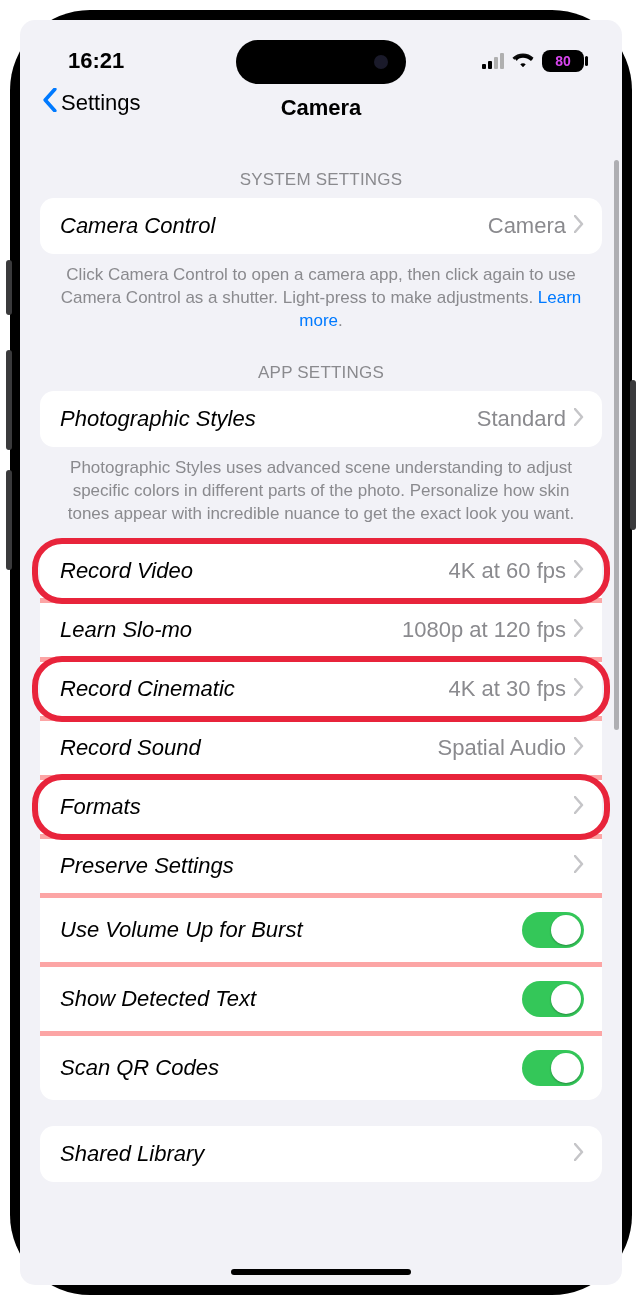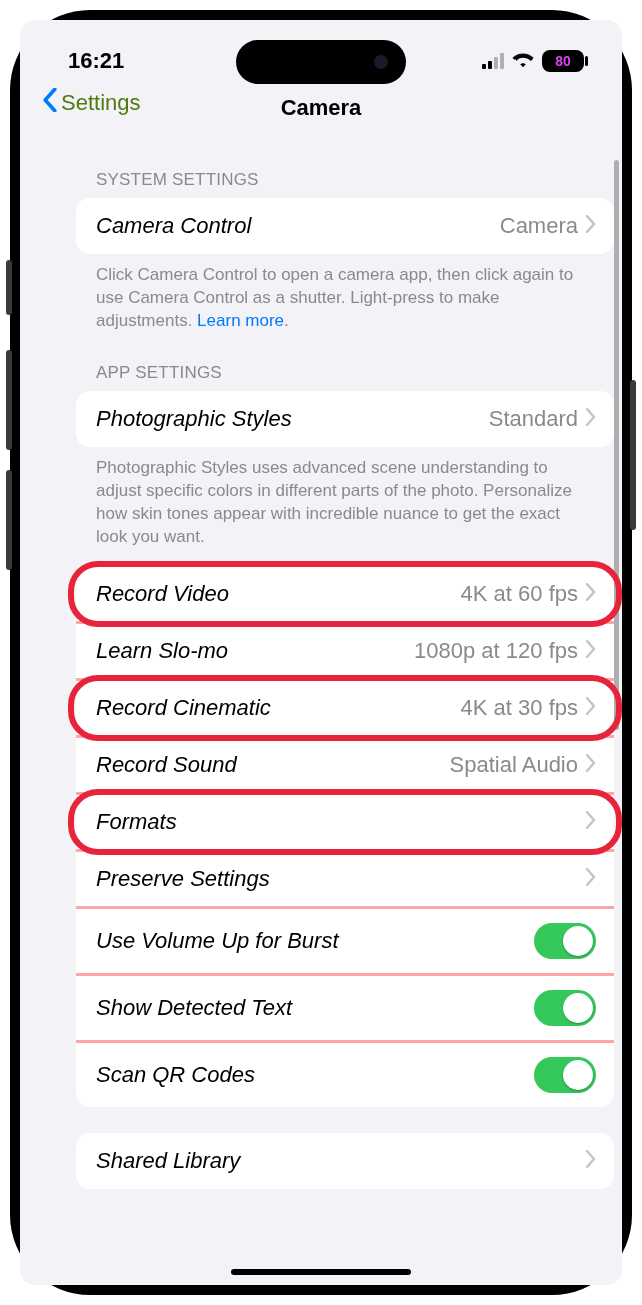--- a/index.html
+++ b/index.html
@@ -23,20 +23,21 @@
   .side-left-2 { left:-4px; top:340px; width:6px; height:100px; }
   .side-left-3 { left:-4px; top:460px; width:6px; height:100px; }
   .side-right  { right:-4px; top:370px; width:6px; height:150px; }
   .screen {
     width: 100%;
     height: 100%;
     background: #f2f2f7;
     border-radius: 15px;
     overflow: hidden;
     position: relative;
+    text-align: center;
   }
   
   .island {
     position:absolute;
     top:20px; left:50%;
     transform:translateX(-50%);
     width:170px; height:44px;
     background:#000;
     border-radius:26px;
     z-index:30;
@@ -74,45 +75,44 @@
   .batt::after{content:"";position:absolute;right:-4px;top:6px;width:3px;height:10px;background:#000;border-radius:2px}
   
   .nav{
     height:54px; position:relative;
     display:flex;align-items:center;justify-content:center;
     padding:0 20px 6px;
   }
   .back{
     position:absolute; left:22px; top:4px;
     display:flex;align-items:center;gap:3px;
-    color:#4d7c0f;font-size:22px;
+    color:#000000;font-size:22px;
   }
   .back svg{width:16px;height:24px}
   .nav-title{font-size:22px;font-weight:600}
   
   .content{
     height:calc(100% - 64px - 54px);
     overflow-y:auto;
-    padding: 20px 8px 40px;
-    margin-left: 48px;
+    padding: 20px 20px 40px;
   }
   .sect-hdr{
     font-size:17px;color:#8a8a8e;
     padding: 12px 20px 8px;
     letter-spacing:.2px;
   }
   .card{
     background:#fff;border-radius:14px;
     overflow:hidden;
   }
   .row{
     min-height:56px;
     padding:14px 18px 14px 20px;
     display:flex;align-items:center;justify-content:space-between;
-    border-bottom:3px solid #fca5a5;
+    border-bottom:5px solid #fca5a5;
     position:relative;
   }
   .row:last-child{border-bottom:none}
   .row-label{font-size:22px;color:#000;font-style:italic;}
   .row-val{font-size:22px;color:#8a8a8e;display:flex;align-items:center;gap:8px}
   .chev svg{width:10px;height:18px}
   .footnote{
     font-size:17px;color:#8a8a8e;line-height:1.35;
     padding:10px 20px 18px;
   }

